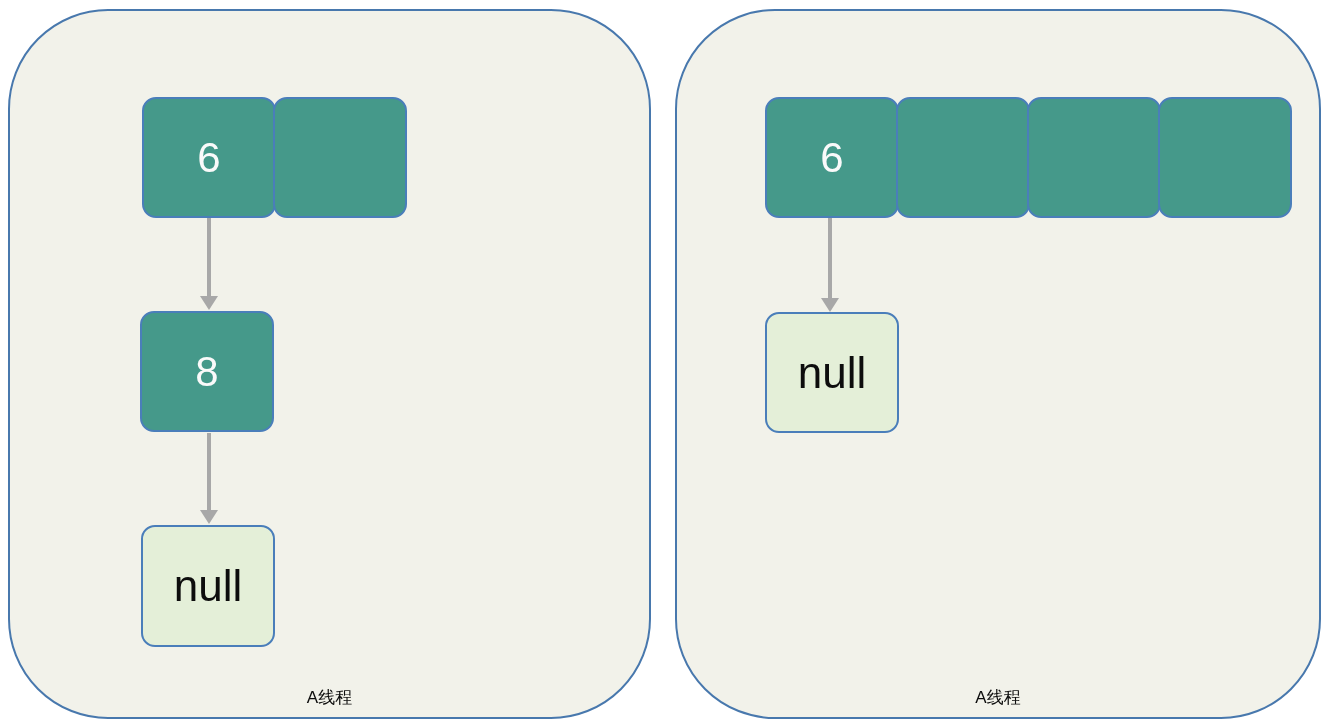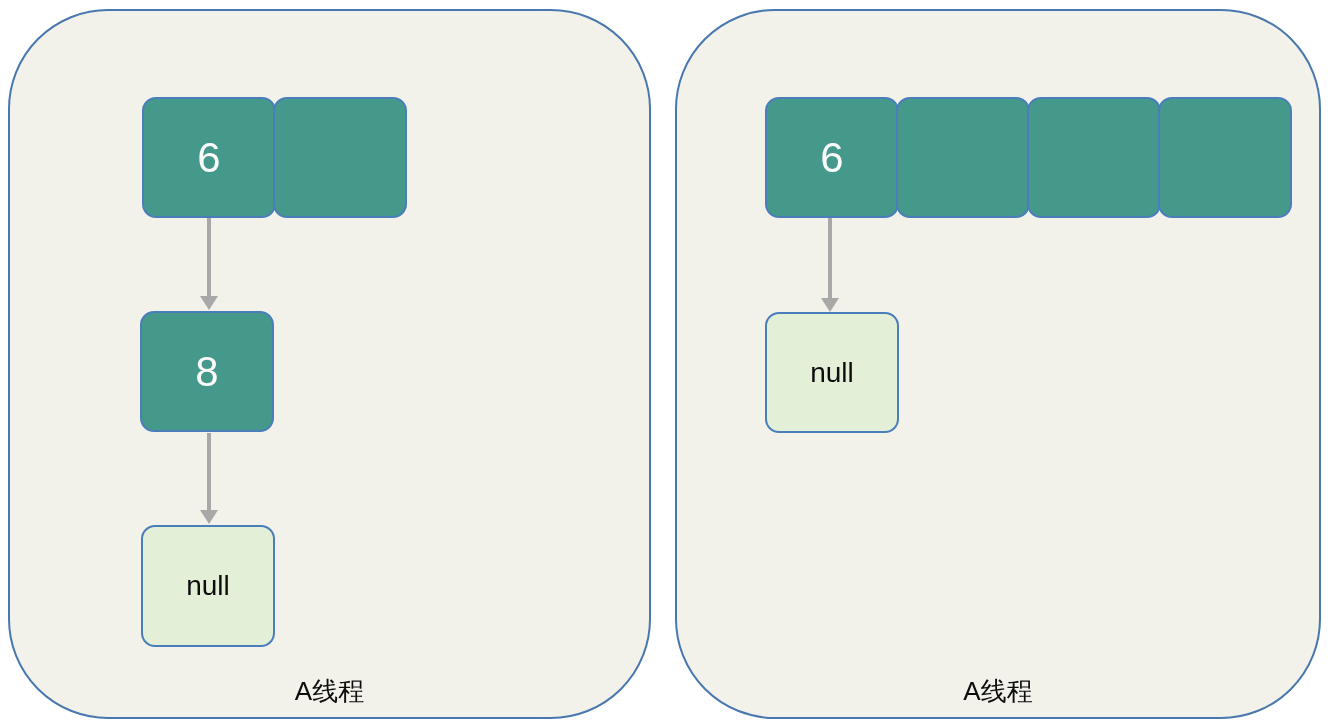--- a/index.html
+++ b/index.html
@@ -61,21 +61,21 @@
     height: 121px;
     border: 2px solid var(--cell-border);
     border-radius: 14px;
     display: flex;
     align-items: center;
     justify-content: center;
     font-size: 42px;
     line-height: 1;
   }
   .node-filled { background: var(--cell-fill); color: var(--cell-text); }
-  .node-null   { background: var(--null-fill); color: var(--label-text); font-size: 28px; }
+  .node-null   { background: var(--null-fill); color: var(--label-text); font-size: 44px; }
 
   .node-8         { left: 130px; top: 300px; }
   .node-null-l    { left: 131px; top: 514px; height: 122px; }
   .node-null-r    { left: 88px;  top: 301px; }
 
   .arrow {
     position: absolute;
     width: 20px;
     display: flex;
     flex-direction: column;
@@ -92,21 +92,21 @@
   .arrow-l2 { left: 189px; top: 422px; height: 91px; }
   .arrow-r1 { left: 143px; top: 207px; height: 94px; }
 
   .panel-label {
     position: absolute;
     bottom: 8px;
     left: 0;
     width: 100%;
     text-align: center;
     color: var(--label-text);
-    font-size: 26px;
+    font-size: 17px;
   }
 </style>
 </head>
 <body>
 
 <div class="canvas">
 
   <section class="panel panel-left">
     <div class="cell-row row-left">
       <div class="cell">

